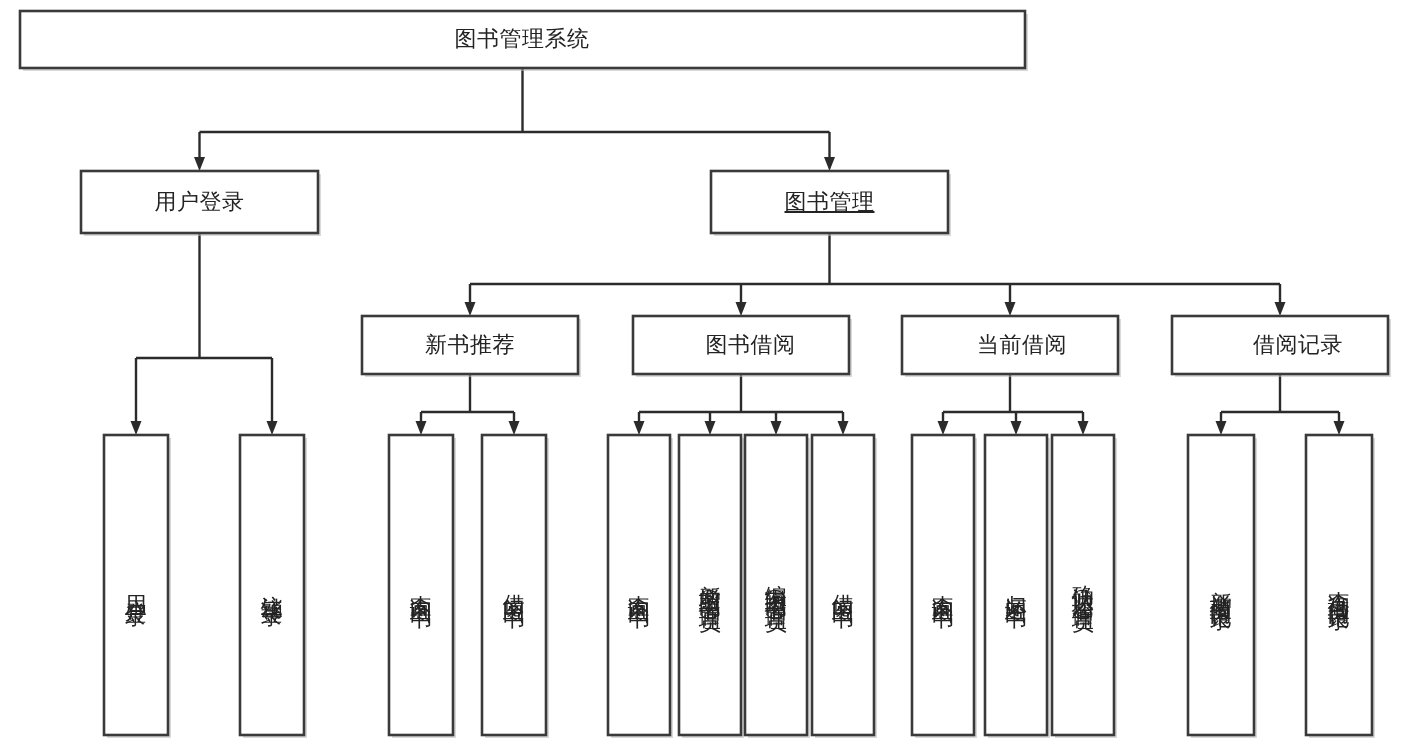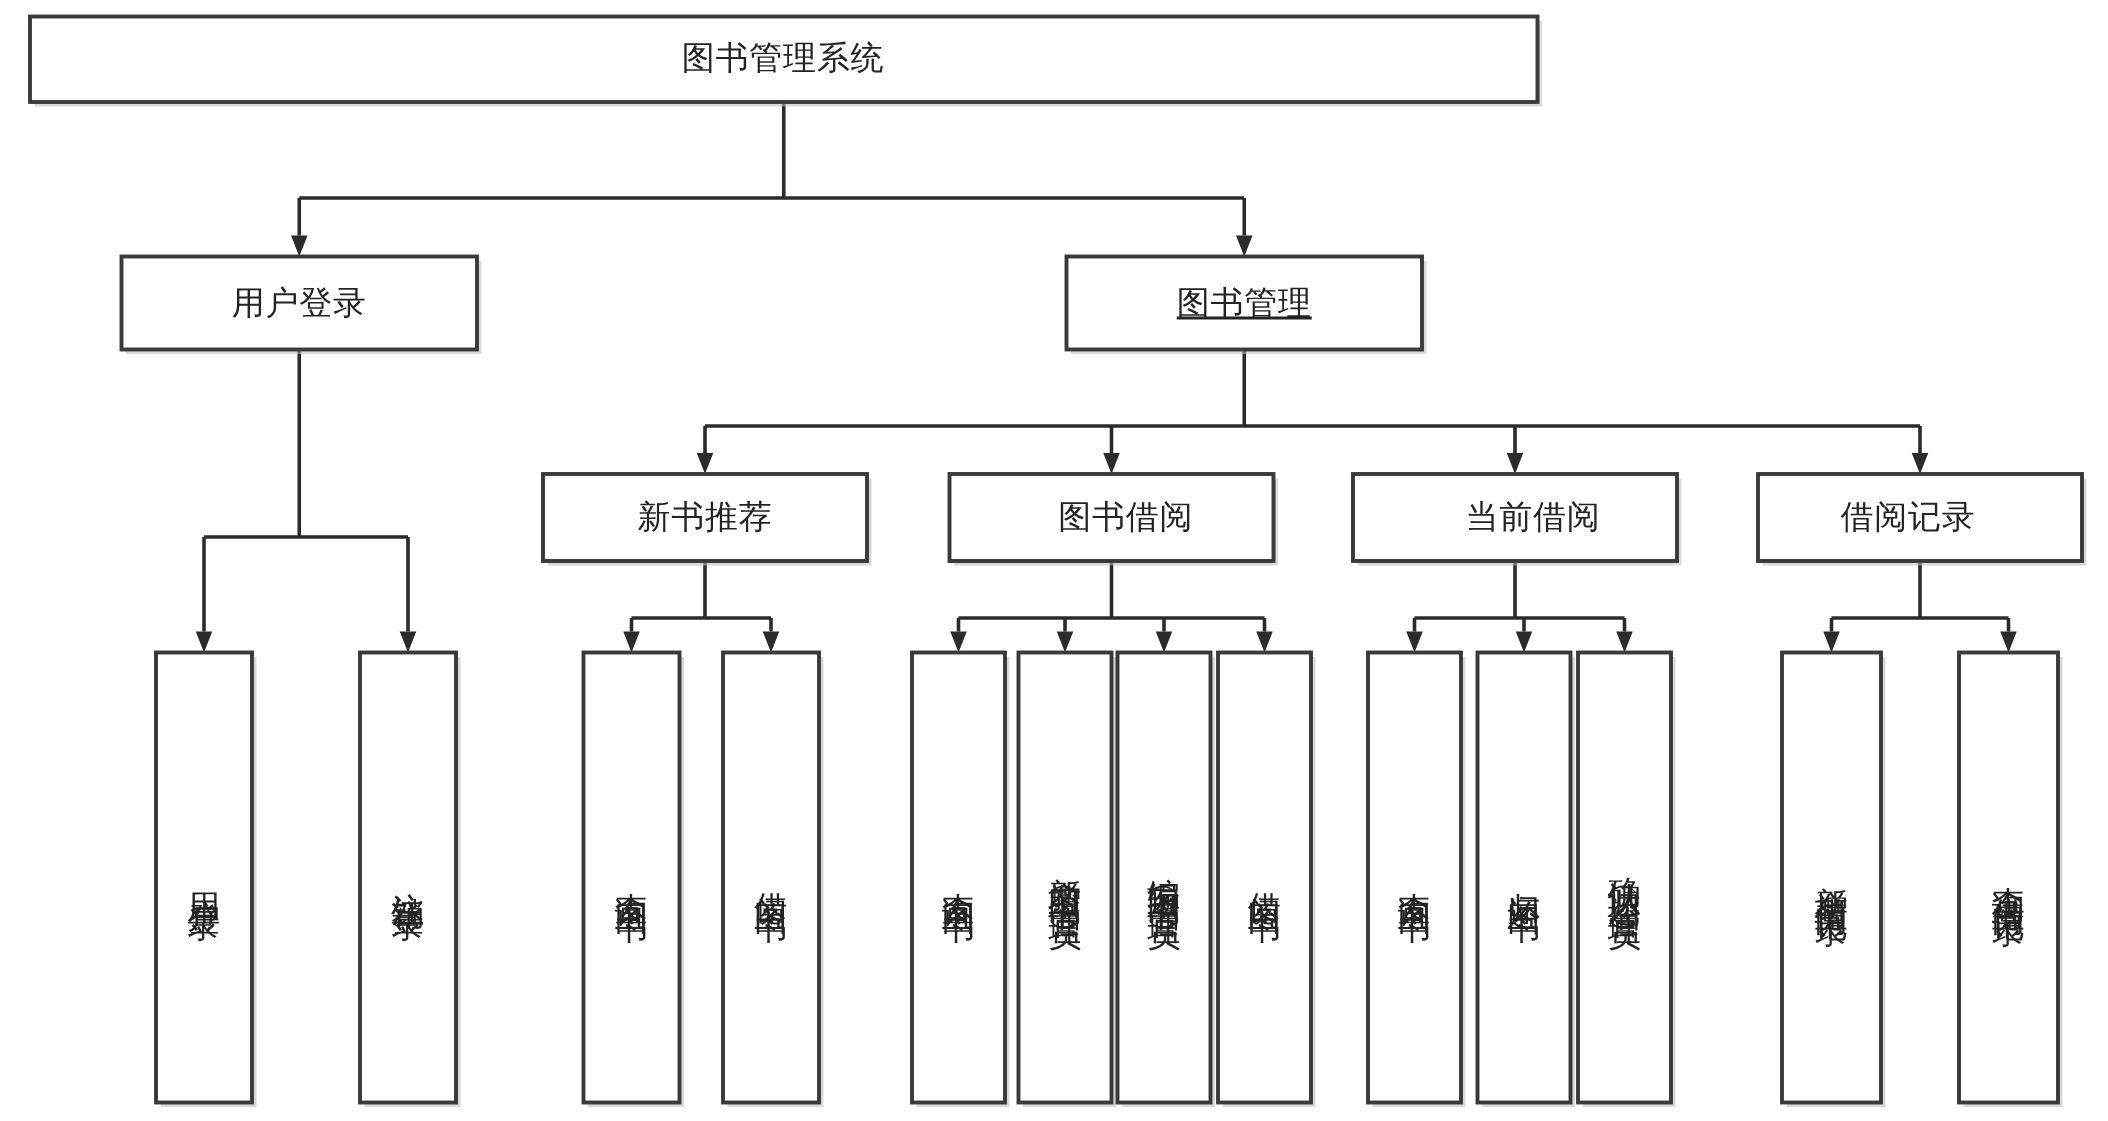--- a/index.html
+++ b/index.html
@@ -181,21 +181,21 @@
         <rect class="node-box" x="1306" y="435" width="66" height="300"></rect>
       </g>
   </svg>
   <div id="label-layer">
       <div class="node-label horizontal" style="left: 20px; top: 11px; width: 1004px; height: 57px;">图书管理系统</div>
       <div class="node-label horizontal" style="left: 81px; top: 171px; width: 237px; height: 62px;">用户登录</div>
       <div class="node-label horizontal" style="left: 711px; top: 171px; width: 237px; height: 62px; text-decoration: underline;">图书管理</div>
       <div class="node-label horizontal" style="left: 362px; top: 316px; width: 216px; height: 58px;">新书推荐</div>
       <div class="node-label horizontal" style="left: 633px; top: 316px; width: 235px; height: 58px; border-radius: 11px;">图书借阅</div>
       <div class="node-label horizontal" style="left: 902px; top: 316px; width: 216px; height: 58px; padding-left: 12px;">当前借阅</div>
-      <div class="node-label horizontal" style="left: 1164px; top: 316px; width: 216px; height: 58px;">借阅记录</div>
+      <div class="node-label horizontal" style="left: 1190px; top: 316px; width: 216px; height: 58px;">借阅记录</div>
       <div class="node-label vertical" style="left: 104px; top: 435px; width: 64px; height: 300px;">用户登录</div>
       <div class="node-label vertical" style="left: 240px; top: 435px; width: 64px; height: 300px;">注销登录</div>
       <div class="node-label vertical" style="left: 389px; top: 435px; width: 64px; height: 300px;">查询图书</div>
       <div class="node-label vertical" style="left: 482px; top: 435px; width: 64px; height: 300px;">借阅图书</div>
       <div class="node-label vertical" style="left: 608px; top: 435px; width: 62px; height: 300px;">查询图书</div>
       <div class="node-label vertical" style="left: 679px; top: 435px; width: 62px; height: 300px;">新增图书（管理员）</div>
       <div class="node-label vertical" style="left: 745px; top: 435px; width: 62px; height: 300px;">编辑图书（管理员）</div>
       <div class="node-label vertical" style="left: 812px; top: 435px; width: 62px; height: 300px;">借阅图书</div>
       <div class="node-label vertical" style="left: 912px; top: 435px; width: 62px; height: 300px;">查询图书</div>
       <div class="node-label vertical" style="left: 985px; top: 435px; width: 62px; height: 300px;">归还图书</div>

